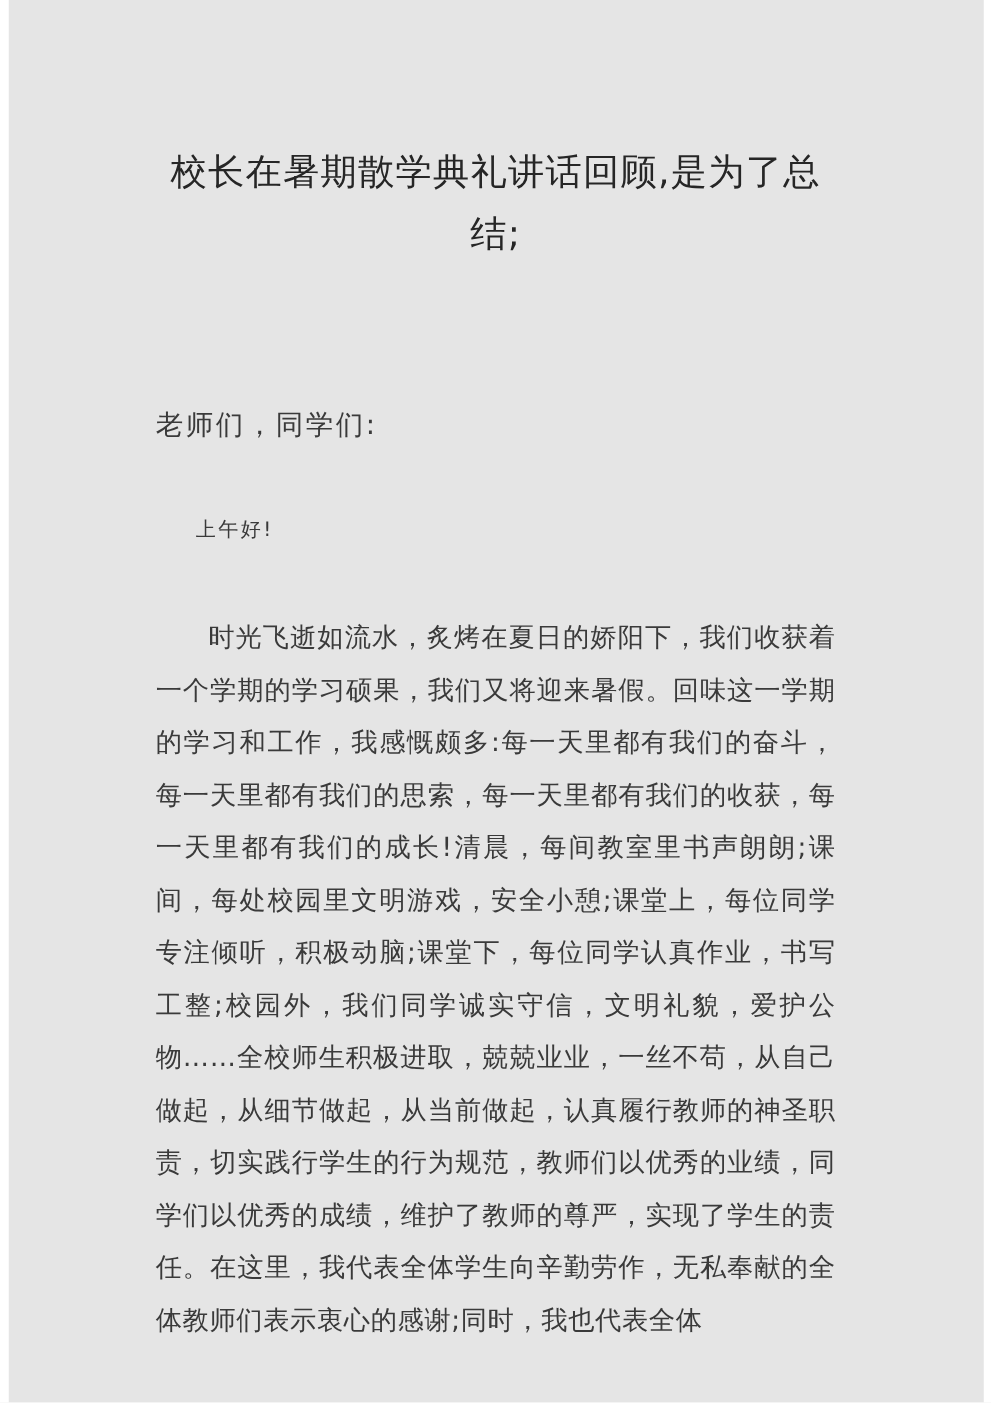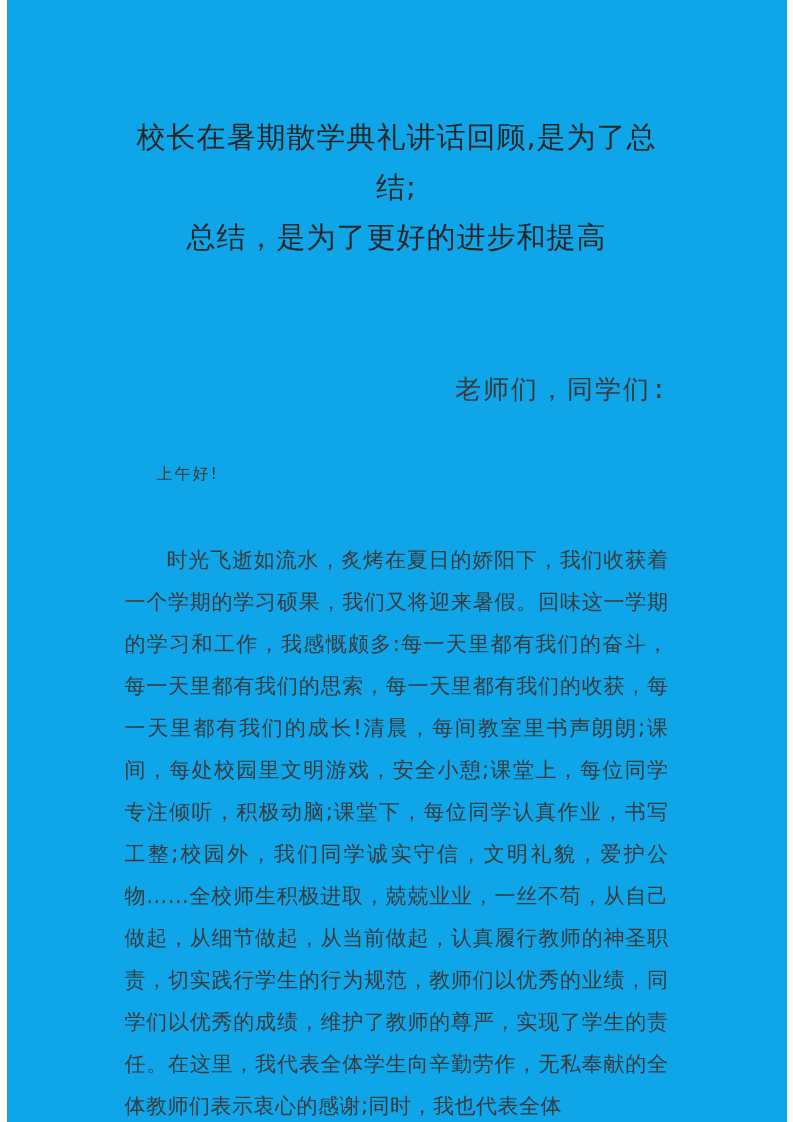--- a/index.html
+++ b/index.html
@@ -5,46 +5,45 @@
   html, body {
     margin: 0;
     padding: 0;
     background: #ffffff;
   }
   .page {
     position: relative;
     width: 780px;
     height: 1122px;
     margin: 0 auto;
-    background: #0ea5e9;
+    background: #e5e5e5;
     overflow: hidden;
     box-sizing: border-box;
     padding: 112px 118px 0 118px;
     font-family: "DejaVu Sans", sans-serif;
     color: #3a3a3a;
   }
   .doc-title {
     margin: 0;
     font-size: 29px;
     font-weight: 500;
     line-height: 50px;
     text-align: center;
     color: #262626;
     letter-spacing: 1px;
   }
   .title-line {
     display: block;
   }
   .salutation {
     margin: 108px 0 0 0;
-    font-size: 26px;
+    font-size: 22px;
     line-height: 42px;
     letter-spacing: 2px;
-    text-align: right;
-    font-family: Liberation Mono, monospace;
+    text-align: left;
   }
   .greeting {
     margin: 41px 0 0 0;
     font-size: 16px;
     line-height: 42px;
     letter-spacing: 2px;
     text-indent: 2em;
     text-align: left;
   }
   .body-paragraph {
@@ -56,21 +55,20 @@
     text-justify: inter-character;
     letter-spacing: 0.5px;
   }
 </style>
 </head>
 <body>
 
 <div class="page">
   <h1 class="doc-title">
     <span class="title-line">校长在暑期散学典礼讲话回顾,是为了总结;</span>
-    <span class="title-line">总结，是为了更好的进步和提高</span>
   </h1>
 
   <p class="salutation">老师们，同学们:</p>
 
   <p class="greeting">上午好!</p>
 
   <p class="body-paragraph">时光飞逝如流水，炙烤在夏日的娇阳下，我们收获着一个学期的学习硕果，我们又将迎来暑假。回味这一学期的学习和工作，我感慨颇多:每一天里都有我们的奋斗，每一天里都有我们的思索，每一天里都有我们的收获，每一天里都有我们的成长!清晨，每间教室里书声朗朗;课间，每处校园里文明游戏，安全小憩;课堂上，每位同学专注倾听，积极动脑;课堂下，每位同学认真作业，书写工整;校园外，我们同学诚实守信，文明礼貌，爱护公物……全校师生积极进取，兢兢业业，一丝不苟，从自己做起，从细节做起，从当前做起，认真履行教师的神圣职责，切实践行学生的行为规范，教师们以优秀的业绩，同学们以优秀的成绩，维护了教师的尊严，实现了学生的责任。在这里，我代表全体学生向辛勤劳作，无私奉献的全体教师们表示衷心的感谢;同时，我也代表全体</p>
 </div>
 
 </body></html>

